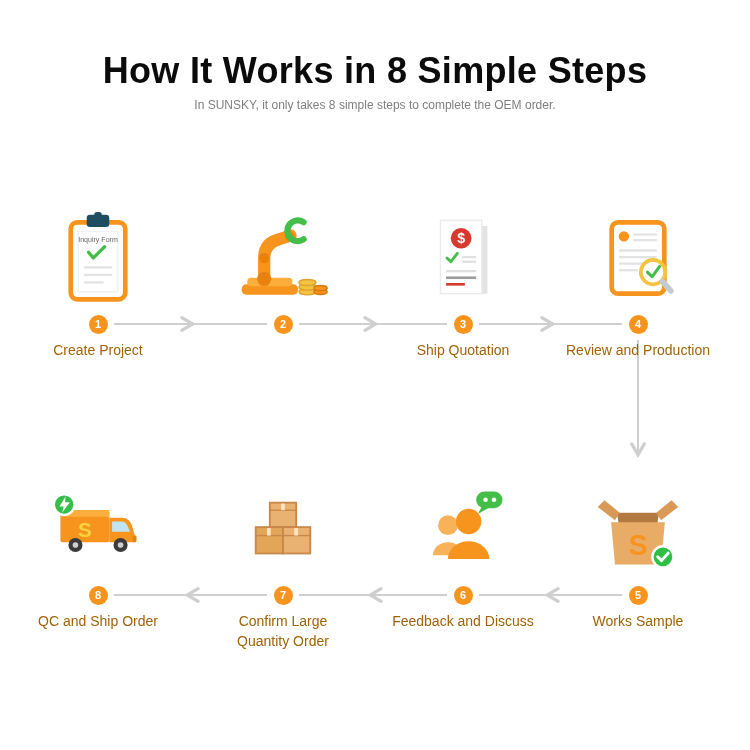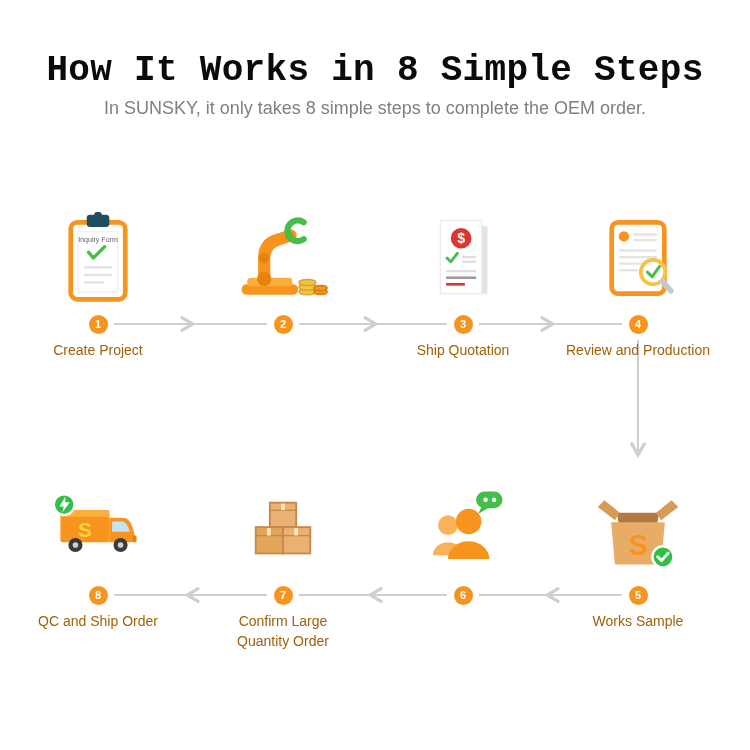--- a/index.html
+++ b/index.html
@@ -1,22 +1,22 @@
 <!DOCTYPE html>
 <html><head>
 <meta charset="utf-8">
 <style>
   * { margin:0; padding:0; box-sizing:border-box; }
   html,body { background:#ffffff; }
   body { font-family:"Liberation Sans", sans-serif; }
   .canvas { position:relative; width:750px; height:750px; margin:0 auto; background:#fff; overflow:hidden; }
   .title { position:absolute; top:50px; left:0; width:100%; text-align:center;
-           font-size:36px; font-weight:bold; color:#0b0b0b; letter-spacing:0.3px;font-family:Liberation Mono, monospace; }
+           font-size:36px; font-weight:bold; color:#0b0b0b; letter-spacing:0.3px; }
   .subtitle { position:absolute; top:98px; left:0; width:100%; text-align:center;
-              font-size:18px; color:#7f7f7f; }
+              font-size:12px; color:#7f7f7f; }
   .cell { position:absolute; width:184px; text-align:center; }
   .row1 { top:205px; } .row2 { top:476px; }
   .c1 { left:6px; } .c2 { left:191px; } .c3 { left:371px; } .c4 { left:546px; }
   .icon-box { height:100px; display:flex; align-items:flex-end; justify-content:center; }
   .badge { width:19px; height:19px; margin:10px auto 0; border-radius:50%;
            background:#F7941E; color:#fff; font-size:11px; font-weight:bold;
            line-height:19px; text-align:center; }
   .label { margin-top:7px; font-size:14px; color:#a16207; line-height:1.4; }
   .label.narrow { max-width:135px; margin-left:auto; margin-right:auto; }
   .connectors { position:absolute; top:0; left:0; pointer-events:none; }
@@ -169,20 +169,21 @@
         <path d="M18,78 a16,14 0 0 1 32,0 Z" fill="#F9B257"></path>
         <circle cx="56" cy="42" r="13.5" fill="#F7941E"></circle>
         <path d="M34,82 a22,19 0 0 1 44,0 Z" fill="#F7941E"></path>
         <rect x="64" y="10" width="28" height="18" rx="9" fill="#45BE49"></rect>
         <polygon points="70,26 66,34 78,27" fill="#45BE49"></polygon>
         <circle cx="74" cy="19" r="2.4" fill="#FFFFFF"></circle>
         <circle cx="83" cy="19" r="2.4" fill="#FFFFFF"></circle>
       </svg>
     </div>
     <div class="badge">6</div>
+    <div class="label">Feedback and Discuss</div>
   </div>
 
   <div class="cell row2 c4">
     <div class="icon-box">
       <svg viewBox="0 0 100 100" width="100" height="96">
         <polygon points="28,34 72,34 70,46 30,46" fill="#B27A40"></polygon>
         <polygon points="26,42 8,28 15,21 31,34" fill="#D89A56"></polygon>
         <polygon points="74,42 92,28 85,21 69,34" fill="#D89A56"></polygon>
         <polygon points="22,44 78,44 74,88 26,88" fill="#E8AC66"></polygon>
         <text x="50" y="78" font-size="30" font-weight="bold" fill="#F7941E" text-anchor="middle">S</text>

